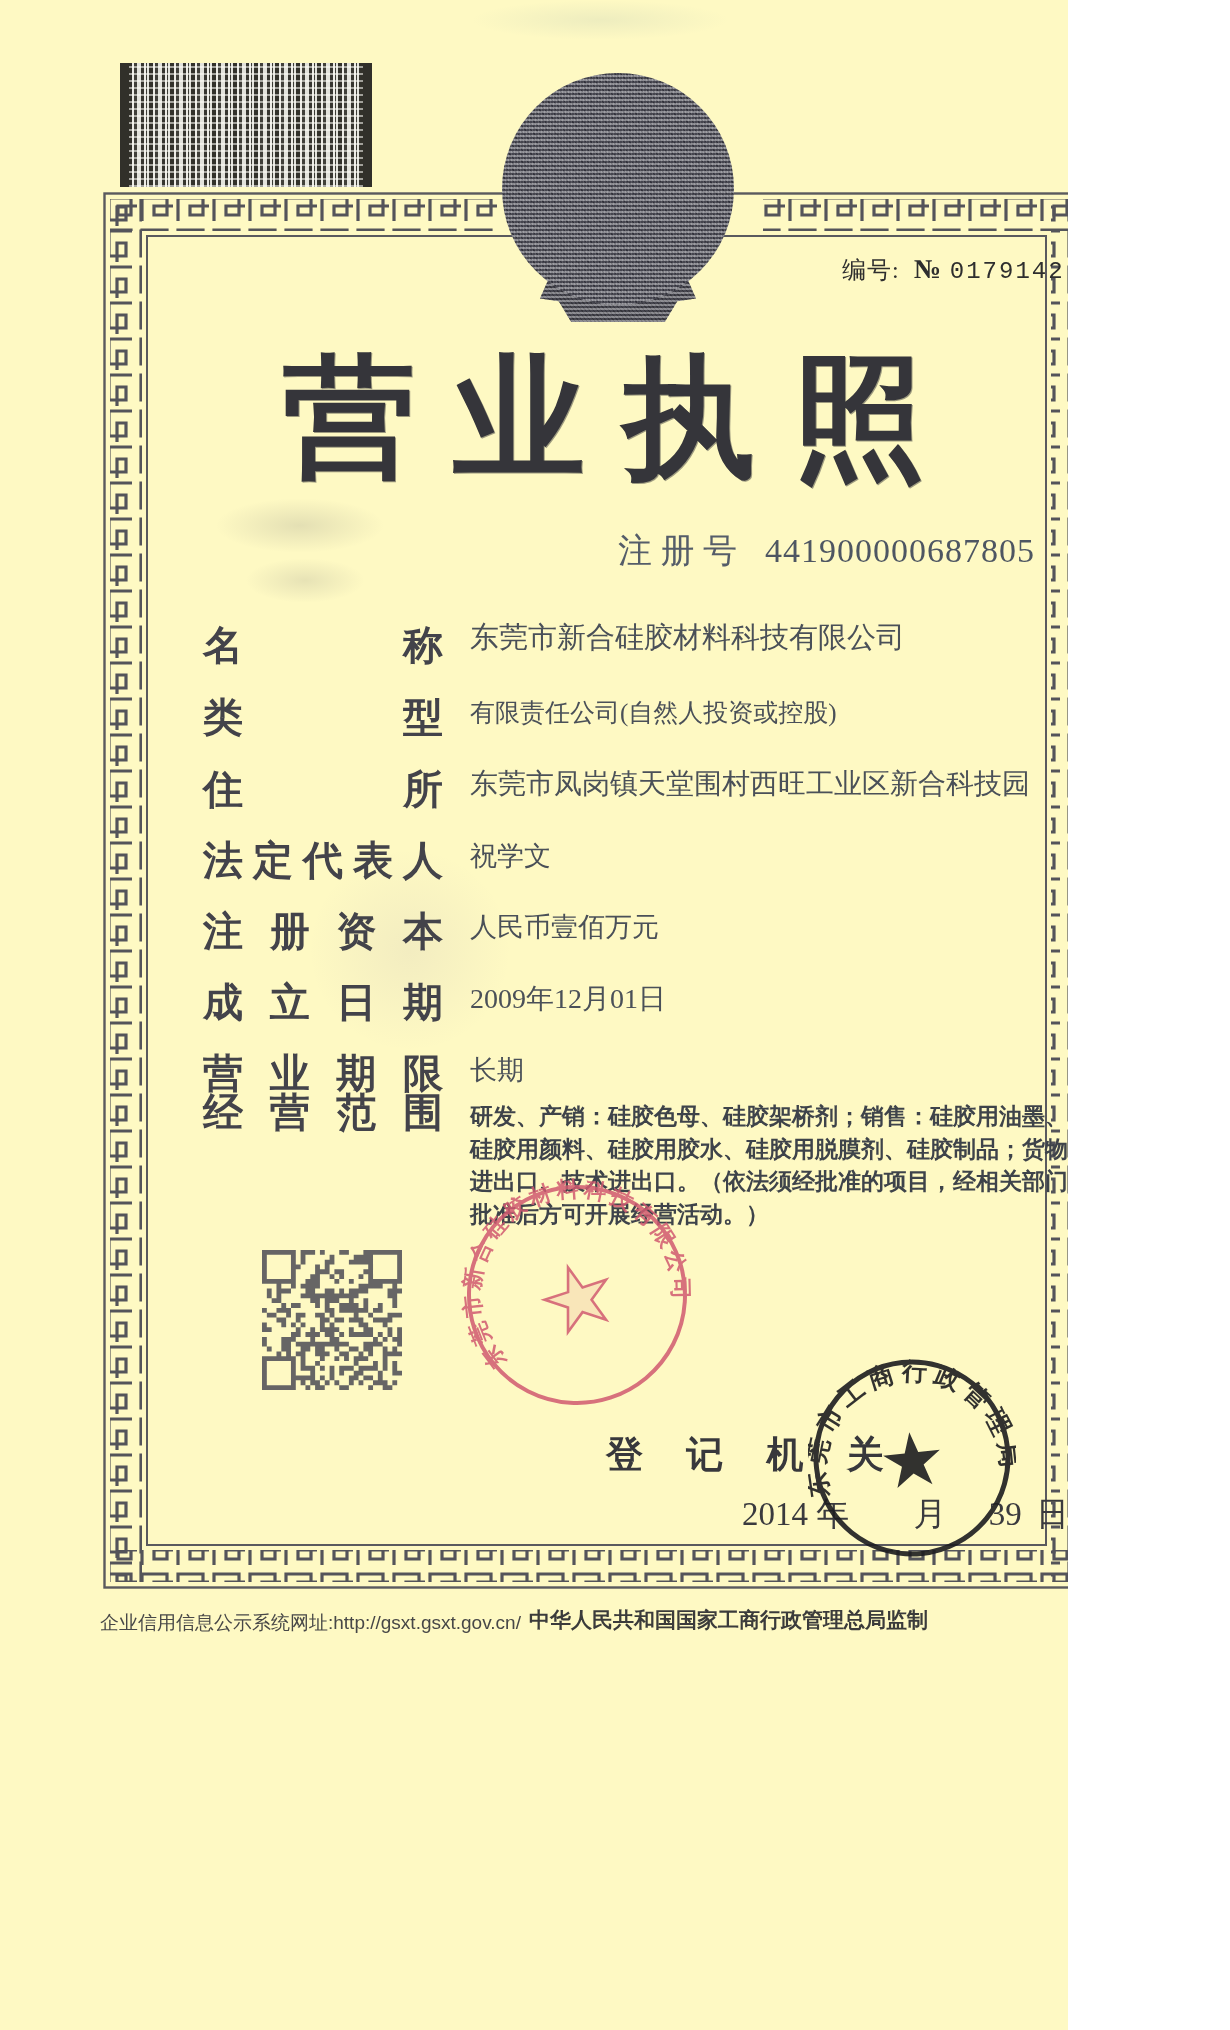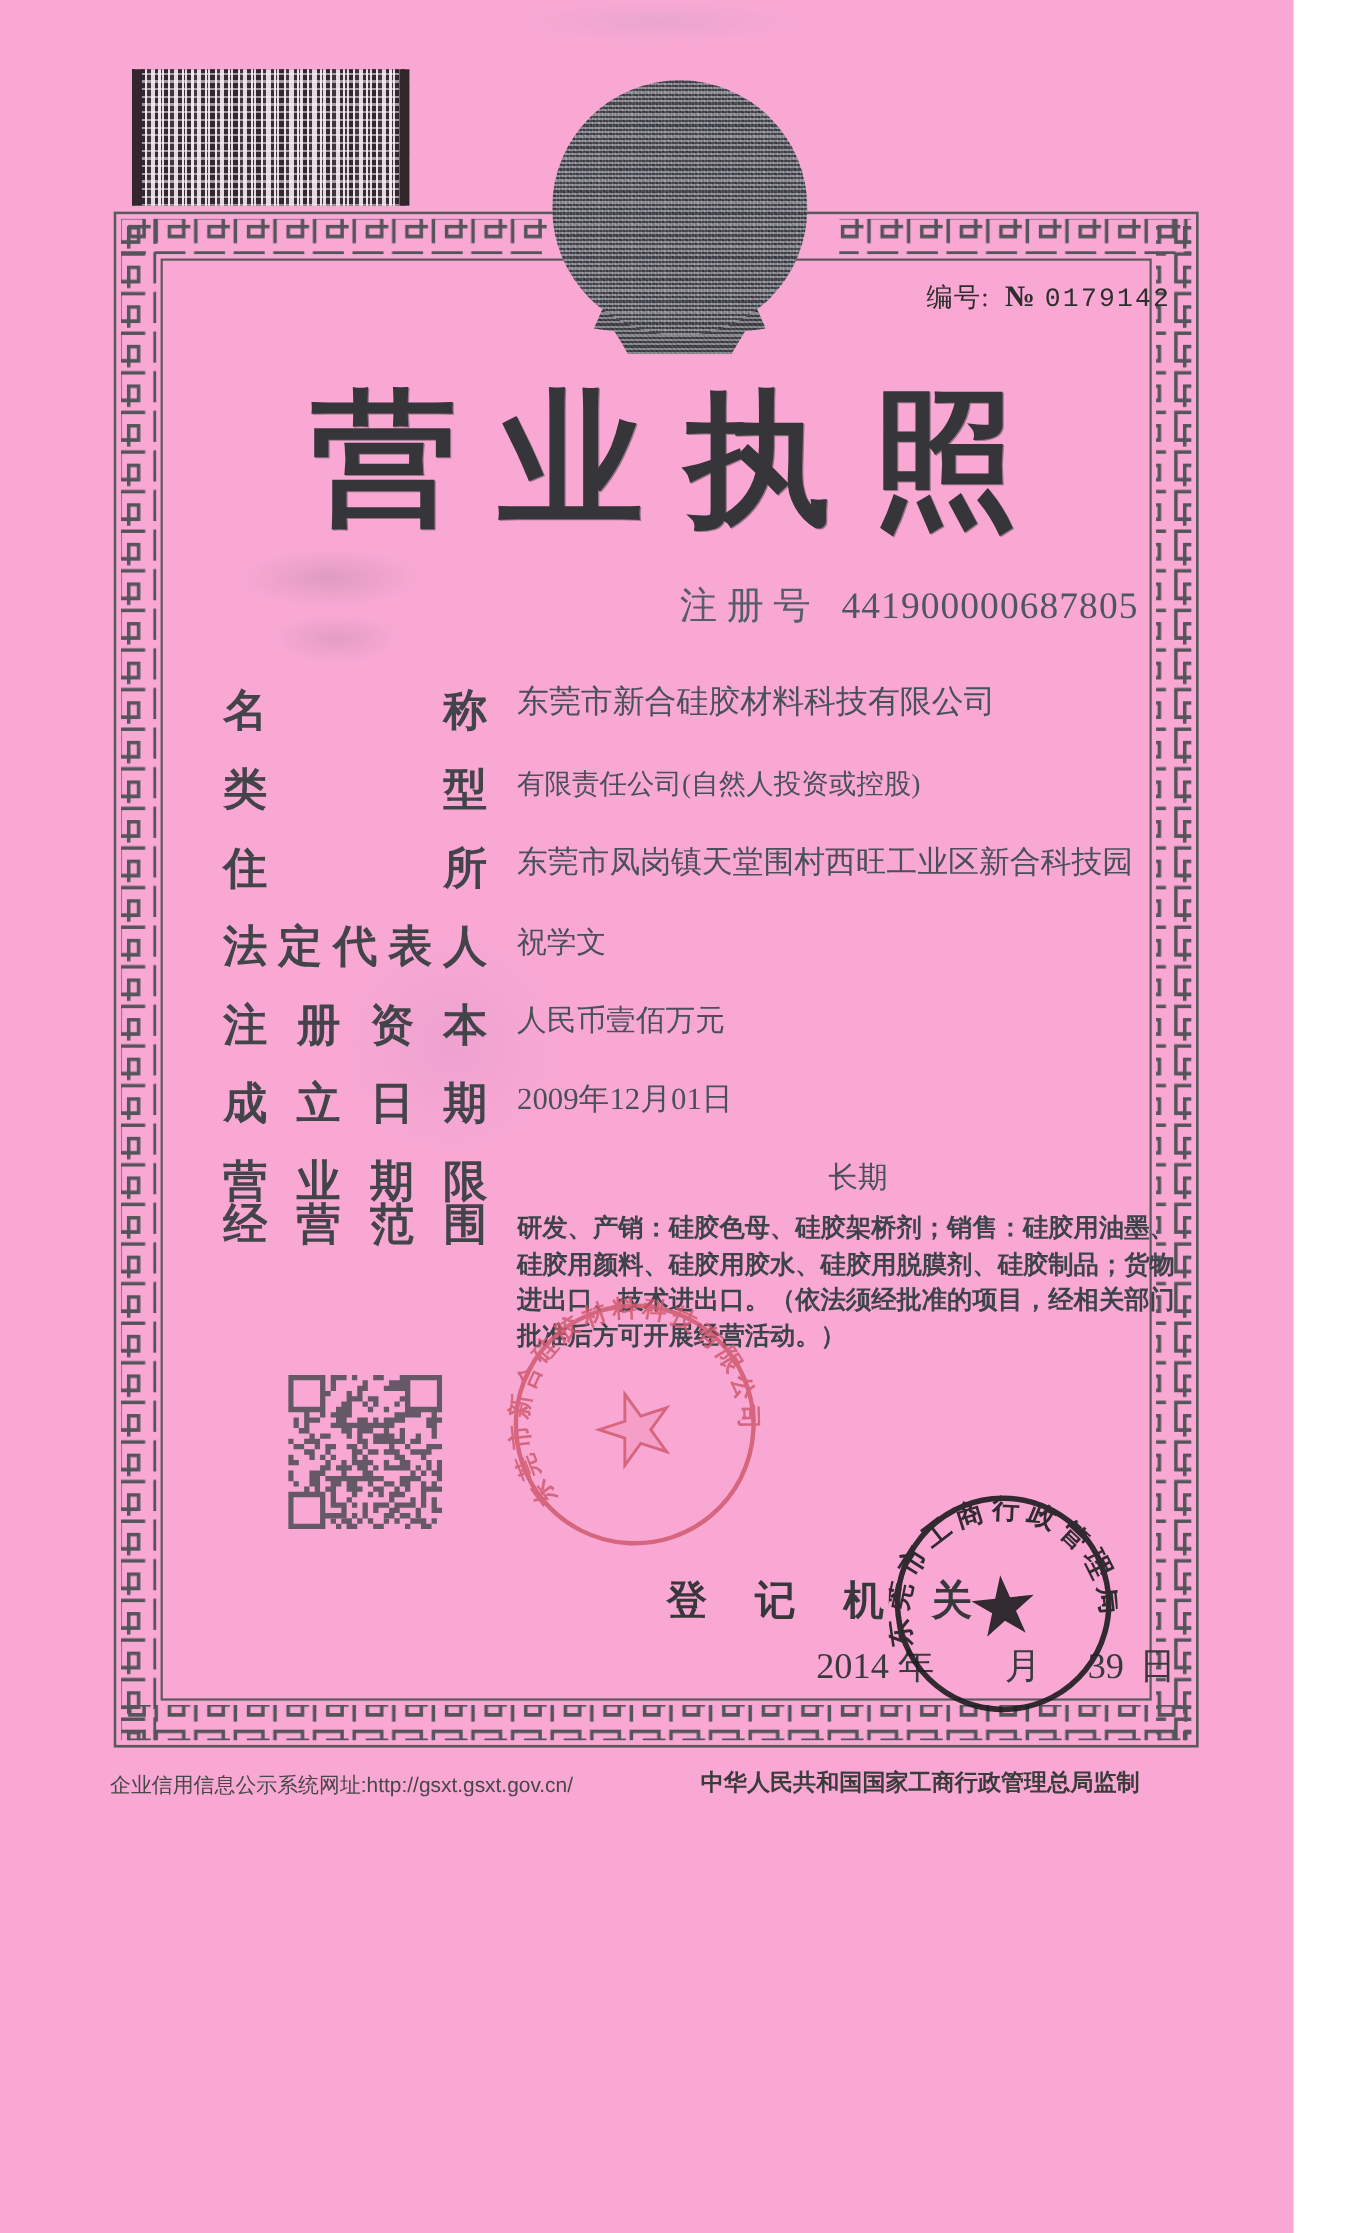--- a/index.html
+++ b/index.html
@@ -1,16 +1,16 @@
 <!DOCTYPE html>
 <html><head>
 <meta charset="utf-8">
 <style>
   html,body{margin:0;padding:0;background:#ffffff;}
-  #page{position:relative;width:1176px;height:2030px;background:#f9a8d4;overflow:hidden;
+  #page{position:relative;width:1068px;height:2030px;background:#fef9c3;overflow:hidden;
         font-family:"Liberation Serif", serif;color:#3b3f45;}
   
   .barcode{position:absolute;left:120px;top:63px;width:252px;height:124px;opacity:.88;
     background:
       repeating-linear-gradient(0deg, rgba(255,255,255,.55) 0 2px, rgba(255,255,255,0) 2px 7px),
       repeating-linear-gradient(90deg,#1b1b1b 0 3px,rgba(255,255,255,.9) 3px 5px,#222 5px 6px,rgba(255,255,255,.85) 6px 8px,#161616 8px 12px,rgba(255,255,255,.9) 12px 14px,#262626 14px 17px,rgba(255,255,255,.85) 17px 21px),
       #2a2a2a;}
   .barcode:before,.barcode:after{content:"";position:absolute;top:0;bottom:0;width:9px;background:#151515;}
   .barcode:before{left:0;} .barcode:after{right:0;}
   
@@ -38,21 +38,21 @@
          text-shadow:1px 1px 0 rgba(60,60,60,.5);}
   .regno{left:618px;top:528px;font-size:34px;color:#555d69;white-space:nowrap;}
   .regno .val{margin-left:28px;letter-spacing:1px;color:#4e5662;font-family:Liberation Serif, serif;}
   .row{position:absolute;left:0;top:0;width:100%;z-index:4;}
   .flabel{position:absolute;left:203px;width:240px;display:flex;justify-content:space-between;
           font-size:40px;font-weight:600;color:#43434a;}
   .fvalue{position:absolute;left:470px;width:620px;color:#4a5058;}
   .v-name{font-size:29px;} .v-type{font-size:25px;margin-top:6px;} .v-addr{font-size:28px;margin-top:3px;}
   .v-rep{font-size:27px;margin-top:5px;} .v-cap{font-size:27px;margin-top:5px;}
   .v-date{font-size:28px;margin-top:5px;font-family:"Liberation Serif",serif;}
-  .v-term{font-size:27px;margin-top:6px;text-align:center;}
+  .v-term{font-size:27px;margin-top:6px;}
   .v-scope{font-size:23px;line-height:1.42;color:#3e434a;font-weight:600;margin-top:16px;}
   .registrar{left:606px;top:1430px;font-size:37px;font-weight:600;letter-spacing:17px;color:#38383c;white-space:nowrap;}
   .issue-date{left:742px;top:1492px;font-size:33px;color:#3a3a3e;white-space:nowrap;}
   .issue-date span{display:inline-block;}
   .d-month{margin-left:56px;} .d-day{margin-left:34px;} .d-daylabel{margin-left:6px;}
   .footer-left{left:100px;top:1610px;font-size:19px;color:#474747;font-family:"Liberation Sans",sans-serif;}
   .footer-right{right:140px;top:1606px;font-size:21px;font-weight:600;color:#3b3b3b;}
   
   .qr{position:absolute;left:262px;top:1250px;width:140px;height:140px;z-index:4;opacity:.85;}
   

